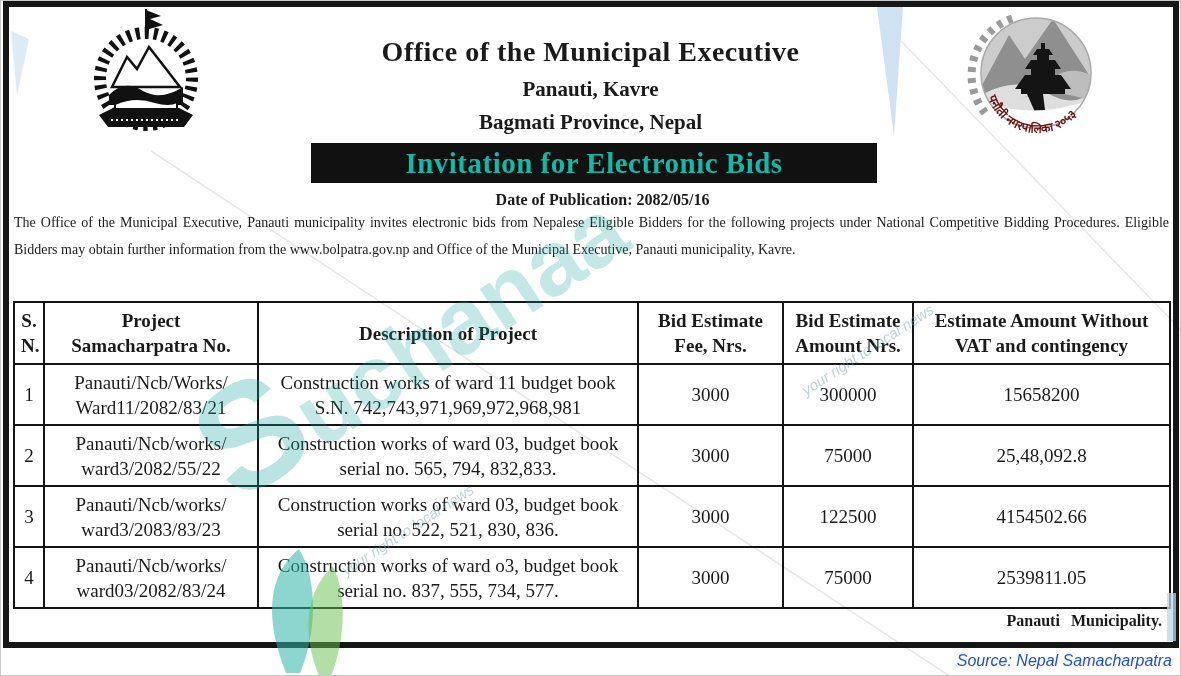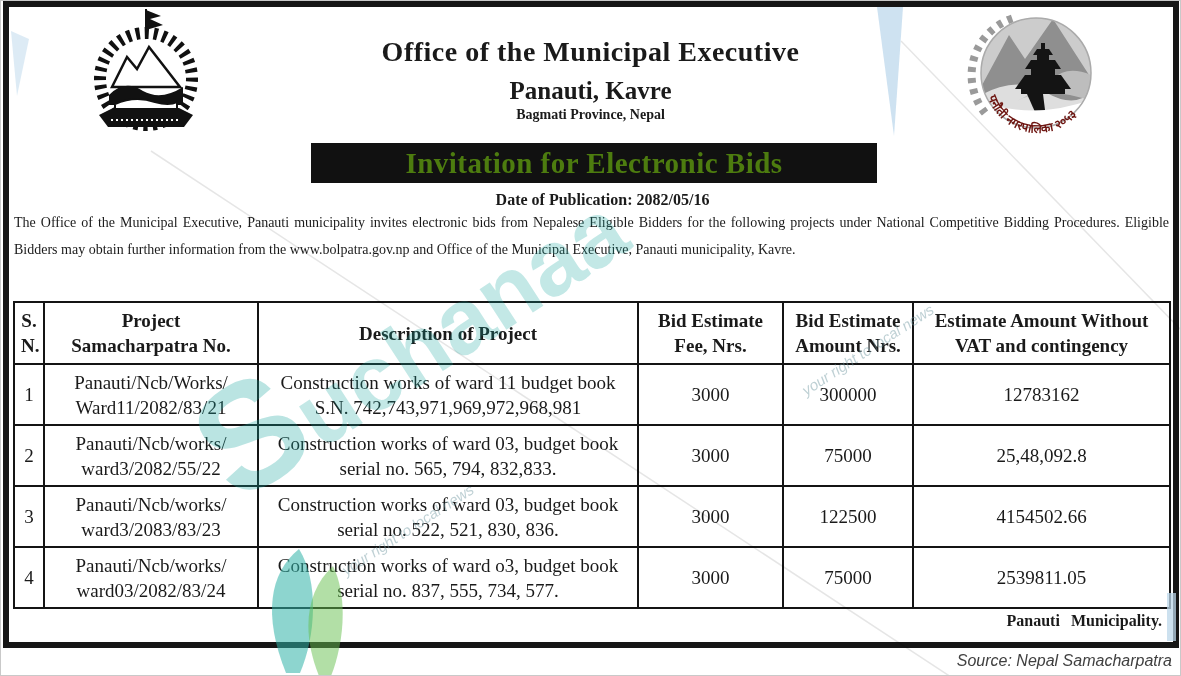--- a/index.html
+++ b/index.html
@@ -15,25 +15,25 @@
   .frame {
     position:absolute; left:2px; top:0; width:1176px; height:647px;
     border:6px solid #161616; z-index:3; pointer-events:none;
   }
   
   .emblem-left { position:absolute; left:84px; top:6px; width:122px; height:136px; z-index:2; }
   .logo-right  { position:absolute; left:956px; top:4px; width:152px; height:142px; z-index:2; }
   .title-block { position:absolute; left:0; top:12px; width:100%; text-align:center; z-index:2; }
   .title-1 { font-size:28px; font-weight:bold; letter-spacing:.5px; }
   .title-2 { font-size:28px; font-weight:bold; letter-spacing:.5px; margin-top:23px; }
-  .title-3 { font-size:25px; font-weight:bold; margin-top:9px; }
-  .title-4 { font-size:14px; font-weight:bold; margin-top:2px; }
+  .title-3 { font-size:21px; font-weight:bold; margin-top:9px; }
+  .title-4 { font-size:21px; font-weight:bold; margin-top:8px; }
   .banner {
     position:absolute; left:310px; top:142px; width:566px; height:40px;
-    background:#111111; color:#4d7c0f; text-align:center; line-height:40px;
+    background:#111111; color:#14b8a6; text-align:center; line-height:40px;
     font-size:29px; font-weight:bold; letter-spacing:.5px; z-index:2;
   }
   .pub-date {
     position:absolute; left:12px; top:190px; width:100%; text-align:center;
     font-size:16px; font-weight:bold; z-index:2;
   }
   .body-par {
     position:absolute; left:13px; top:208px; width:1155px;
     font-size:14px; line-height:27px; text-align:justify; z-index:2;
   }
@@ -56,21 +56,21 @@
   .cw-est  { width:257px; }
   th.sn-head { text-align:left; padding-left:5px; }
   .tl { display:block; }
   
   .signature {
     position:absolute; right:18px; top:611px; font-size:16px; font-weight:bold;
     word-spacing:7px; z-index:2;
   }
   .source-line {
     position:absolute; right:8px; top:651px; z-index:2;
-    font-family:"Liberation Sans", sans-serif; font-style:italic; font-size:16px; color:#404040;
+    font-family:"Liberation Sans", sans-serif; font-style:italic; font-size:16px; color:#1d4ed8;
   }
   
   .wm-layer { position:absolute; left:0; top:0; width:1181px; height:676px; z-index:4; pointer-events:none; }
   .wm-brand {
     position:absolute; left:255px; top:360px; width:520px;
     transform:rotate(-33deg); transform-origin:left bottom;
     font-family:"Liberation Sans", sans-serif; font-weight:bold;
     font-size:92px; color:rgba(25,166,160,0.26); white-space:nowrap;
   }
   .wm-brand::first-letter { font-size:150px; color:rgba(25,166,160,0.30); }
@@ -188,21 +188,21 @@
   </tr>
   <tr>
     <td>1</td>
     <td>
       <span class="tl">Panauti/Ncb/Works/</span>
       <span class="tl">Ward11/2082/83/21</span>
     </td>
     <td class="desc">Construction works of ward 11 budget book S.N. 742,743,971,969,972,968,981</td>
     <td>3000</td>
     <td>300000</td>
-    <td>12783162</td>
+    <td>15658200</td>
   </tr>
   <tr>
     <td>2</td>
     <td>
       <span class="tl">Panauti/Ncb/works/</span>
       <span class="tl">ward3/2082/55/22</span>
     </td>
     <td class="desc">Construction works of ward 03, budget book serial no. 565, 794, 832,833.</td>
     <td>3000</td>
     <td>75000</td>

